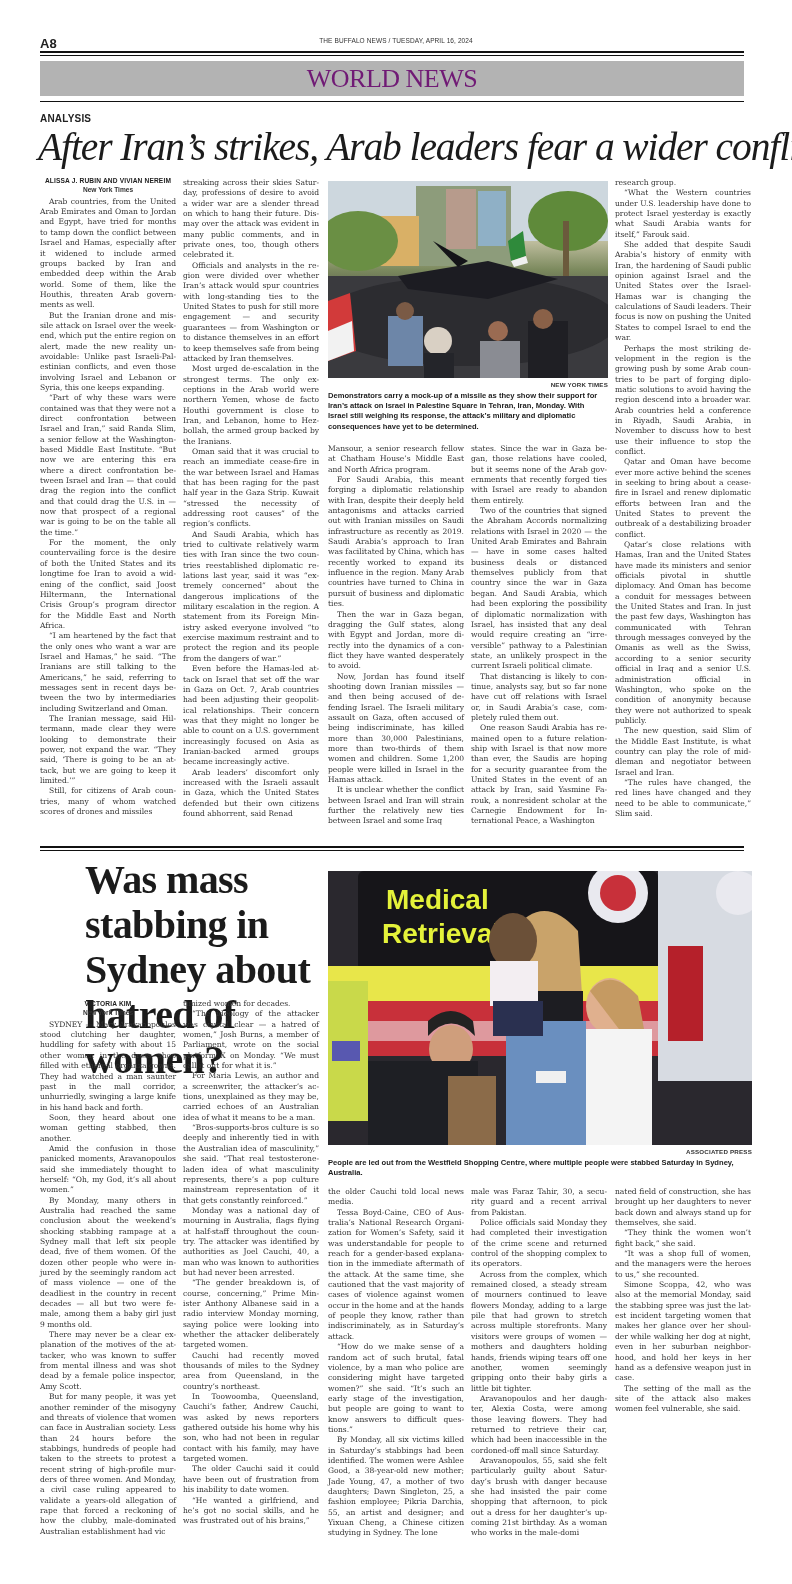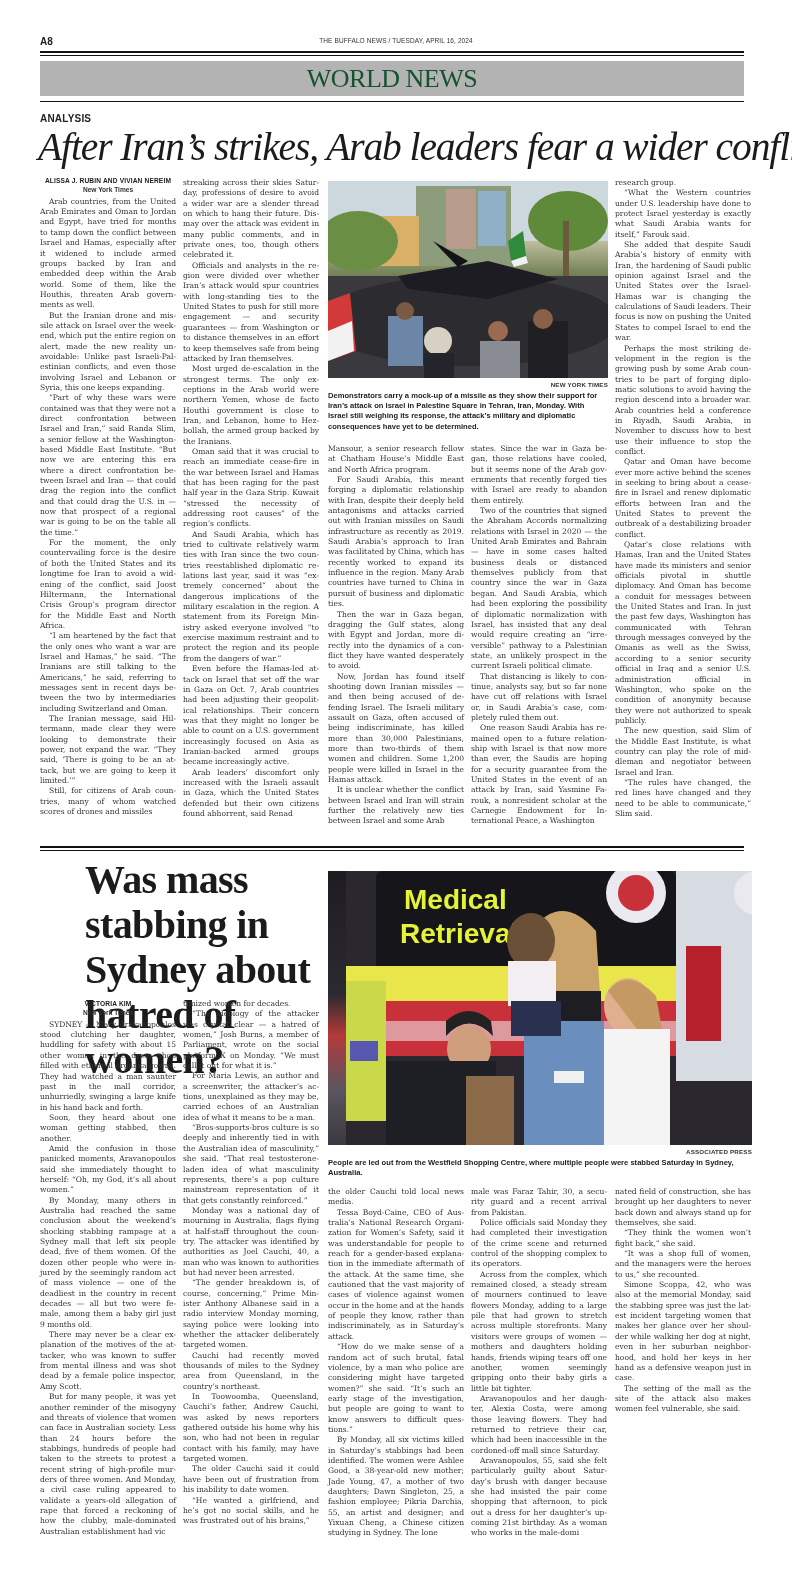--- a/index.html
+++ b/index.html
@@ -3,28 +3,28 @@
 <meta charset="utf-8">
 <style>
   * { box-sizing: border-box; margin: 0; padding: 0; }
   html, body { width: 792px; height: 1584px; background: #fff; overflow: hidden; }
   body { position: relative; font-family: "DejaVu Serif", serif; color: #2a2a2a; }
 
   .page { position: absolute; left: 0; top: 0; width: 792px; height: 1584px; }
 
   
   .folio { position: absolute; left: 40px; top: 36px; font-family: "Liberation Sans", sans-serif;
-           font-weight: bold; font-size: 10px; color: #222; }
+           font-weight: bold; font-size: 13px; color: #222; }
   .dateline { position: absolute; left: 0; width: 792px; top: 37px; text-align: center;
               font-family: "Liberation Sans", sans-serif; font-size: 6.5px; color: #333; letter-spacing: 0.1px; }
   .rule-thick { position: absolute; left: 40px; width: 704px; top: 51px; height: 2px; background: #111; }
   .rule-thin  { position: absolute; left: 40px; width: 704px; top: 55px; height: 1px; background: #111; }
   .section-band { position: absolute; left: 40px; width: 704px; top: 61px; height: 35px; background: #b3b3b3;
                   display: flex; align-items: center; justify-content: center; }
-  .section-band span { font-family: "Liberation Serif", serif; color: #14532d; font-size: 26px; letter-spacing: -0.5px; }
+  .section-band span { font-family: "Liberation Serif", serif; color: #701a75; font-size: 26px; letter-spacing: -0.5px; }
   .rule-under-band { position: absolute; left: 40px; width: 704px; top: 101px; height: 1px; background: #111; }
 
   
   .kicker { position: absolute; left: 40px; top: 113px; font-family: "Liberation Sans", sans-serif;
             font-weight: bold; font-size: 10px; color: #222; letter-spacing: 0.2px; }
   .hed1 { position: absolute; left: 38px; top: 126px; width: 720px; font-family: "Liberation Serif", serif;
           font-style: italic; font-size: 39.5px; color: #1b1b1b; letter-spacing: -1.1px; white-space: nowrap; line-height: 1.1; }
 
   .byline { font-family: "Liberation Sans", sans-serif; text-align: center; line-height: 1.35; margin-bottom: 2px; }
   .byline .name { font-weight: bold; font-size: 6.6px; letter-spacing: 0.15px; color: #222; display: block; }
@@ -127,21 +127,21 @@
   </div>
   <div class="credit" style="left:328px; top:381px; width:280px;">NEW YORK TIMES</div>
   <div class="caption" style="left:328px; top:391px; width:276px;">Demonstrators carry a mock-up of a missile as they show their support for Iran’s attack on Israel in Palestine Square in Tehran, Iran, Monday. With Israel still weighing its response, the attack’s military and diplomatic consequences have yet to be determined.</div>
 
   <div class="col" id="a1c3" style="left:328px; top:444px; width:136px;">
     <div>
         <p class="noindent">Mansour, a senior research fellow at Chatham House’s Middle East and North Africa program.</p>
         <p>For Saudi Arabia, this meant forging a diplomatic relationship with Iran, despite their deeply held antagonisms and attacks car­ried out with Iranian missiles on Saudi infrastructure as recently as 2019. Saudi Arabia’s approach to Iran was facilitated by China, which has recently worked to ex­pand its influence in the region. Many Arab countries have turned to China in pursuit of business and diplomatic ties.</p>
         <p>Then the war in Gaza began, dragging the Gulf states, along with Egypt and Jordan, more di­rectly into the dynamics of a con­flict they have wanted desperately to avoid.</p>
         <p>Now, Jordan has found itself shooting down Iranian missiles — and then being accused of de­fending Israel. The Israeli military assault on Gaza, often accused of being indiscriminate, has killed more than 30,000 Palestinians, more than two-thirds of them women and children. Some 1,200 people were killed in Israel in the Hamas attack.</p>
-        <p>It is unclear whether the con­flict between Israel and Iran will strain further the relatively new ties between Israel and some Arab</p>
+        <p>It is unclear whether the con­flict between Israel and Iran will strain further the relatively new ties between Israel and some Iraq</p>
       </div>
   </div>
 
   <div class="col" id="a1c4" style="left:471px; top:444px; width:136px;">
     <div>
         <p class="noindent">states. Since the war in Gaza be­gan, those relations have cooled, but it seems none of the Arab gov­ernments that recently forged ties with Israel are ready to abandon them entirely.</p>
         <p>Two of the countries that signed the Abraham Accords normalizing relations with Israel in 2020 — the United Arab Emir­ates and Bahrain — have in some cases halted business deals or dis­tanced themselves publicly from that country since the war in Gaza began. And Saudi Arabia, which had been exploring the possibility of diplomatic normalization with Israel, has insisted that any deal would require creating an “irre­versible” pathway to a Palestinian state, an unlikely prospect in the current Israeli political climate.</p>
         <p>That distancing is likely to con­tinue, analysts say, but so far none have cut off relations with Israel or, in Saudi Arabia’s case, com­pletely ruled them out.</p>
         <p>One reason Saudi Arabia has re­mained open to a future relation­ship with Israel is that now more than ever, the Saudis are hoping for a security guarantee from the United States in the event of an attack by Iran, said Yasmine Fa­rouk, a nonresident scholar at the Carnegie Endowment for In­ternational Peace, a Washington</p>
       </div>
@@ -188,21 +188,21 @@
         <p>“Bros-supports-bros culture is so deeply and inherently tied in with the Australian idea of masculinity,” she said. “That real testosterone-laden idea of what masculinity represents, there’s a pop culture mainstream repre­sentation of it that gets constantly reinforced.”</p>
         <p>Monday was a national day of mourning in Australia, flags flying at half-staff throughout the coun­try. The attacker was identified by authorities as Joel Cauchi, 40, a man who was known to author­ities but had never been arrested.</p>
         <p>“The gender breakdown is, of course, concerning,” Prime Min­ister Anthony Albanese said in a radio interview Monday morning, saying police were looking into whether the attacker deliberately targeted women.</p>
         <p>Cauchi had recently moved thousands of miles to the Syd­ney area from Queensland, in the country’s northeast.</p>
         <p>In Toowoomba, Queensland, Cauchi’s father, Andrew Cau­chi, was asked by news reporters gathered outside his home why his son, who had not been in regular contact with his family, may have targeted women.</p>
         <p>The older Cauchi said it could have been out of frustration from his inability to date women.</p>
         <p>“He wanted a girlfriend, and he’s got no social skills, and he was frustrated out of his brains,”</p>
       </div>
   </div>
 
-  <div class="photo scene2" style="left:328px; top:871px; width:424px; height:274px;padding-left:18px;">
+  <div class="photo scene2" style="left:328px; top:871px; width:424px; height:274px;">
     <svg width="424" height="274" viewBox="0 0 424 274">
       <rect x="0" y="0" width="424" height="274" fill="#2a282e"></rect>
       <rect x="30" y="0" width="300" height="100" rx="6" fill="#161519"></rect>
       <rect x="0" y="95" width="424" height="50" fill="#e8e64a"></rect>
       <rect x="0" y="130" width="424" height="55" fill="#c8303a"></rect>
       <rect x="0" y="150" width="424" height="20" fill="#f0f0f0" opacity="0.55"></rect>
       <rect x="330" y="0" width="94" height="210" fill="#d7dbe2"></rect>
       <rect x="340" y="75" width="35" height="95" fill="#b5202a"></rect>
       <circle cx="290" cy="22" r="30" fill="#e9e9ef"></circle>
       <circle cx="290" cy="22" r="18" fill="#c8303a"></circle>

